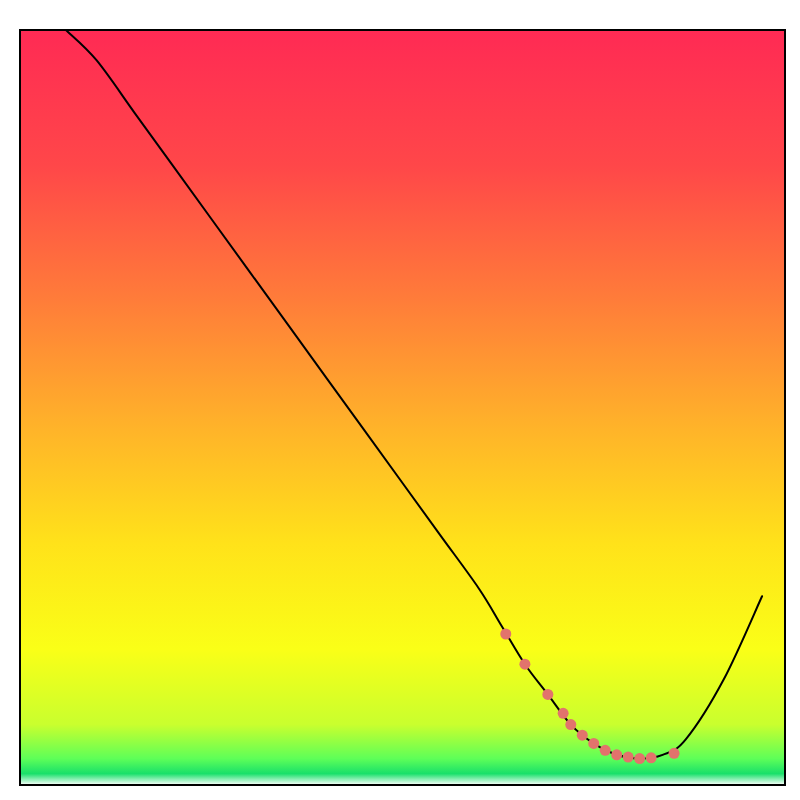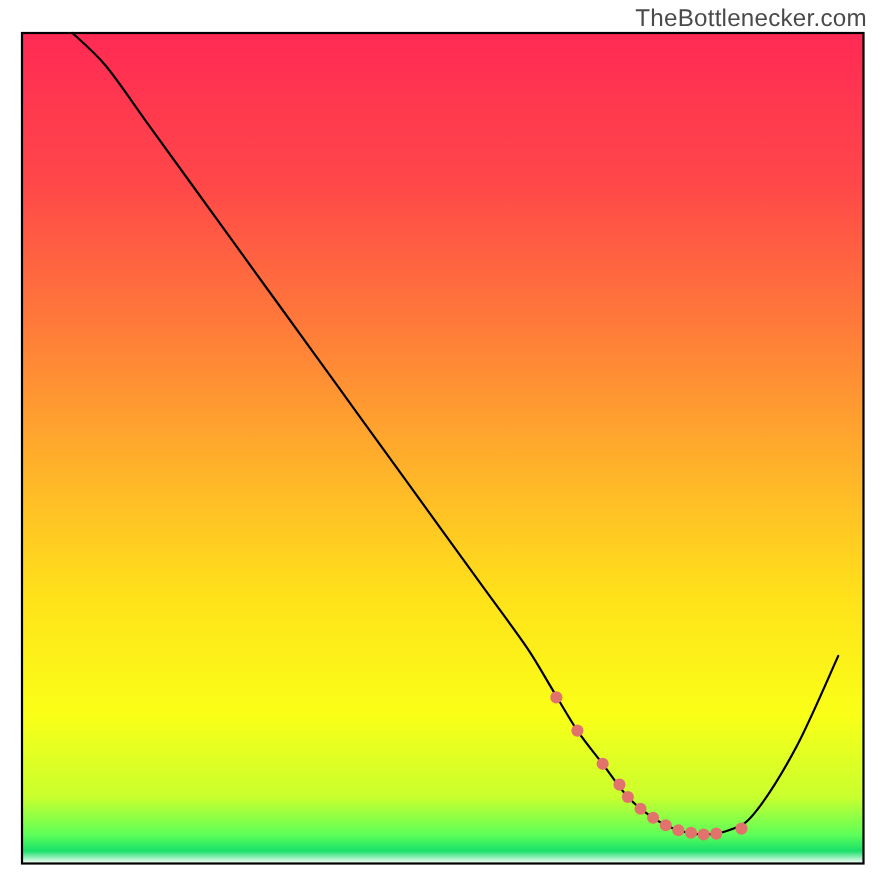--- a/index.html
+++ b/index.html
@@ -31,21 +31,20 @@
     top: 0;
     left: 0;
     width: 800px;
     height: 800px;
   }
 </style>
 </head>
 <body>
 
 <div class="chart-wrap">
-  <div class="watermark">TheBottlenecker.com</div>
   <svg class="plot" viewBox="0 0 800 800">
     <defs>
       <linearGradient id="bg-grad" x1="0" y1="0" x2="0" y2="1">
           <stop offset="0.00%" stop-color="#ff2a54"></stop>
           <stop offset="18.00%" stop-color="#ff4749"></stop>
           <stop offset="35.00%" stop-color="#ff7a3a"></stop>
           <stop offset="52.00%" stop-color="#ffb12a"></stop>
           <stop offset="68.00%" stop-color="#ffe21a"></stop>
           <stop offset="82.00%" stop-color="#faff17"></stop>
           <stop offset="92.00%" stop-color="#c9ff2e"></stop>

